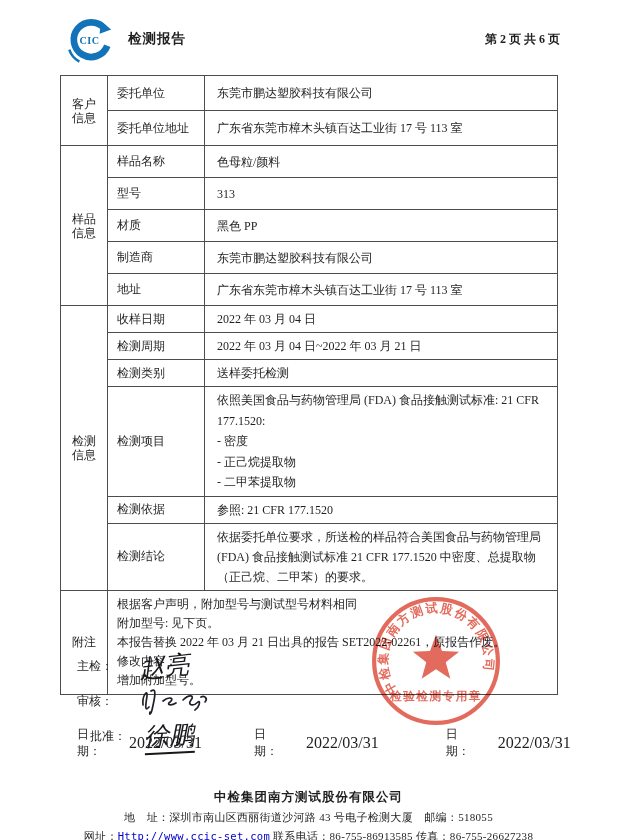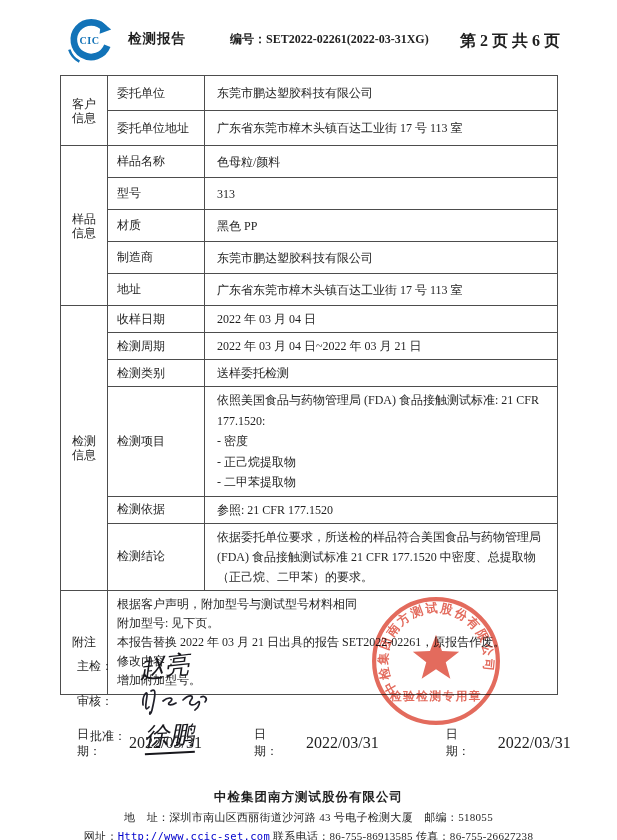--- a/index.html
+++ b/index.html
@@ -9,21 +9,21 @@
     background:#ffffff; overflow:hidden;
     font-family:"Liberation Serif","DejaVu Serif",serif;
     color:#1f1f1f;
     border-radius:11px;
   }
   
   .hdr { position:absolute; left:60px; top:14px; width:500px; height:52px; }
   .logo { position:absolute; left:4px; top:2px; width:52px; height:50px; }
   .hdr-title { position:absolute; left:68px; top:16px; font-size:13.5px; font-weight:bold; letter-spacing:1px; }
   .hdr-no { position:absolute; left:170px; top:17px; font-size:12px; font-weight:bold; }
-  .hdr-page { position:absolute; right:0px; top:17px; font-size:16px; font-weight:bold; }
+  .hdr-page { position:absolute; right:0px; top:17px; font-size:12px; font-weight:bold; }
   
   .tbl-wrap { position:absolute; left:60px; top:75px; width:498px; }
   table { width:100%; border-collapse:collapse; table-layout:fixed; }
   td { border:1px solid #4d4d4d; font-size:12px; vertical-align:middle; }
   td.sec { width:47px; text-align:center; line-height:14px; padding:2px 10px; }
   td.lbl { width:97px; padding:2px 0 2px 9px; }
   td.val { padding:3px 6px 3px 12px; line-height:20px; }
   tr.h35 { height:35px; } tr.h32 { height:32px; }
   tr.h26 { height:26px; } tr.h24 { height:24px; } tr.h25 { height:25px; }
   .cell-line { line-height:20.5px; }
@@ -62,21 +62,20 @@
 <div class="page">
 
   <div class="hdr">
     <svg class="logo" viewBox="0 0 54 50">
       <path d="M42,12 A18,18 0 1 0 45,30" fill="none" stroke="#1273b8" stroke-width="7"></path>
       <polygon points="38.5,4.5 49,13 37,17.5" fill="#1273b8"></polygon>
       <text x="26.5" y="28.5" text-anchor="middle" font-size="10.5" font-weight="bold" fill="#1273b8" letter-spacing="0.5" font-family="Liberation Serif,serif">CIC</text>
       <path d="M5.5,34 A22,22 0 0 0 16,46.5" fill="none" stroke="#1273b8" stroke-width="2.6"></path>
     </svg>
     <div class="hdr-title">检测报告</div>
-    <div class="hdr-no"><span>编号：</span><span>SET2022-02261(2022-03-31XG)</span></div>
     <div class="hdr-page">第 2 页 共 6 页</div>
   </div>
 
   <div class="tbl-wrap">
     <table>
 
       <tbody>
           <tr class="h35">
         <td class="sec" rowspan="2">客户信息</td>
         <td class="lbl">委托单位</td>

